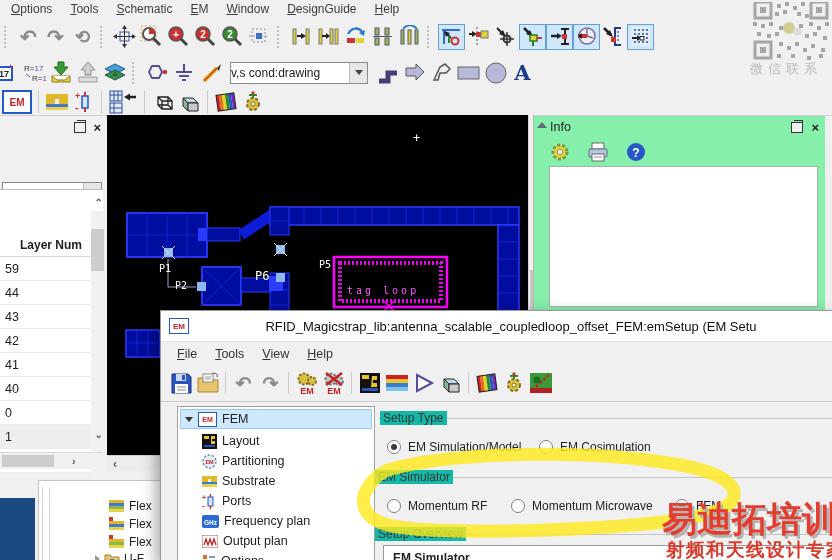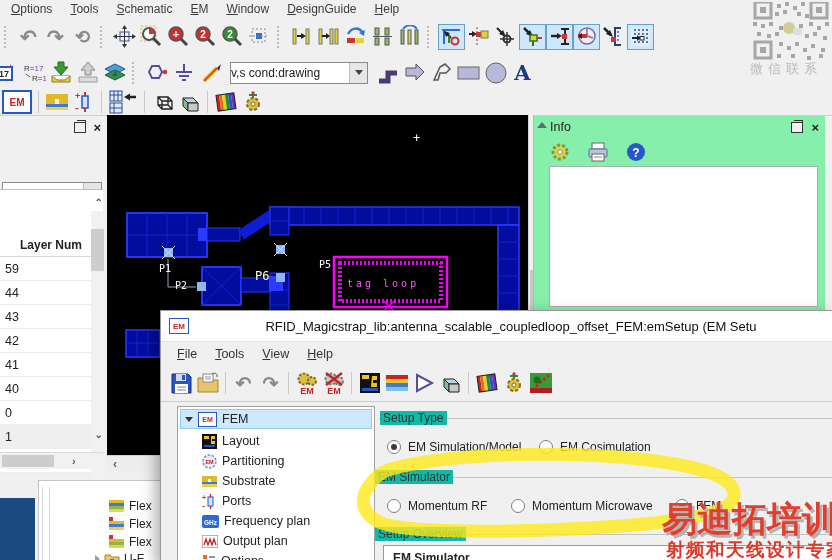--- a/index.html
+++ b/index.html
@@ -569,21 +569,21 @@
         <polyline points="61,144 61,172 89,172" fill="none" stroke="#9aa4c0" stroke-width="1"></polyline>
         <rect x="90" y="167" width="9" height="9" fill="#8fb8f2"></rect>
       </g>
     </svg>
     
     <span class="abs mono" style="left:306px;top:16px;color:#fff;font-size:12px;">+</span>
     <span class="abs mono" style="left:148px;top:118px;color:#fff;font-size:12px;margin-top:36px;">P6</span>
     <span class="abs mono" style="left:164px;top:144px;color:#fff;font-size:10px;margin-left:48px;">P5</span>
     <span class="abs mono" style="left:52px;top:148px;color:#fff;font-size:10px;text-align:center;">P1</span>
     <span class="abs mono" style="left:68px;top:165px;color:#fff;font-size:10px;">P2</span>
-    <span class="abs mono" style="left:240px;top:163px;color:#ff55ff;font-size:10px;letter-spacing:3px;">tag loop</span>
+    <span class="abs mono" style="left:240px;top:170px;color:#ff55ff;font-size:10px;letter-spacing:3px;">tag loop</span>
   </div>
   <div class="abs canvas-hsb">
     <span style="margin-left:6px;">‹</span>
   </div>
   <div class="abs canvas-vsb">
     <span class="abs" style="left:1px;top:155px;width:11px;height:40px;background:#c8c8c8;"></span>
   </div>
 
   <div class="abs ipanel">
     <span class="collapse"></span>

